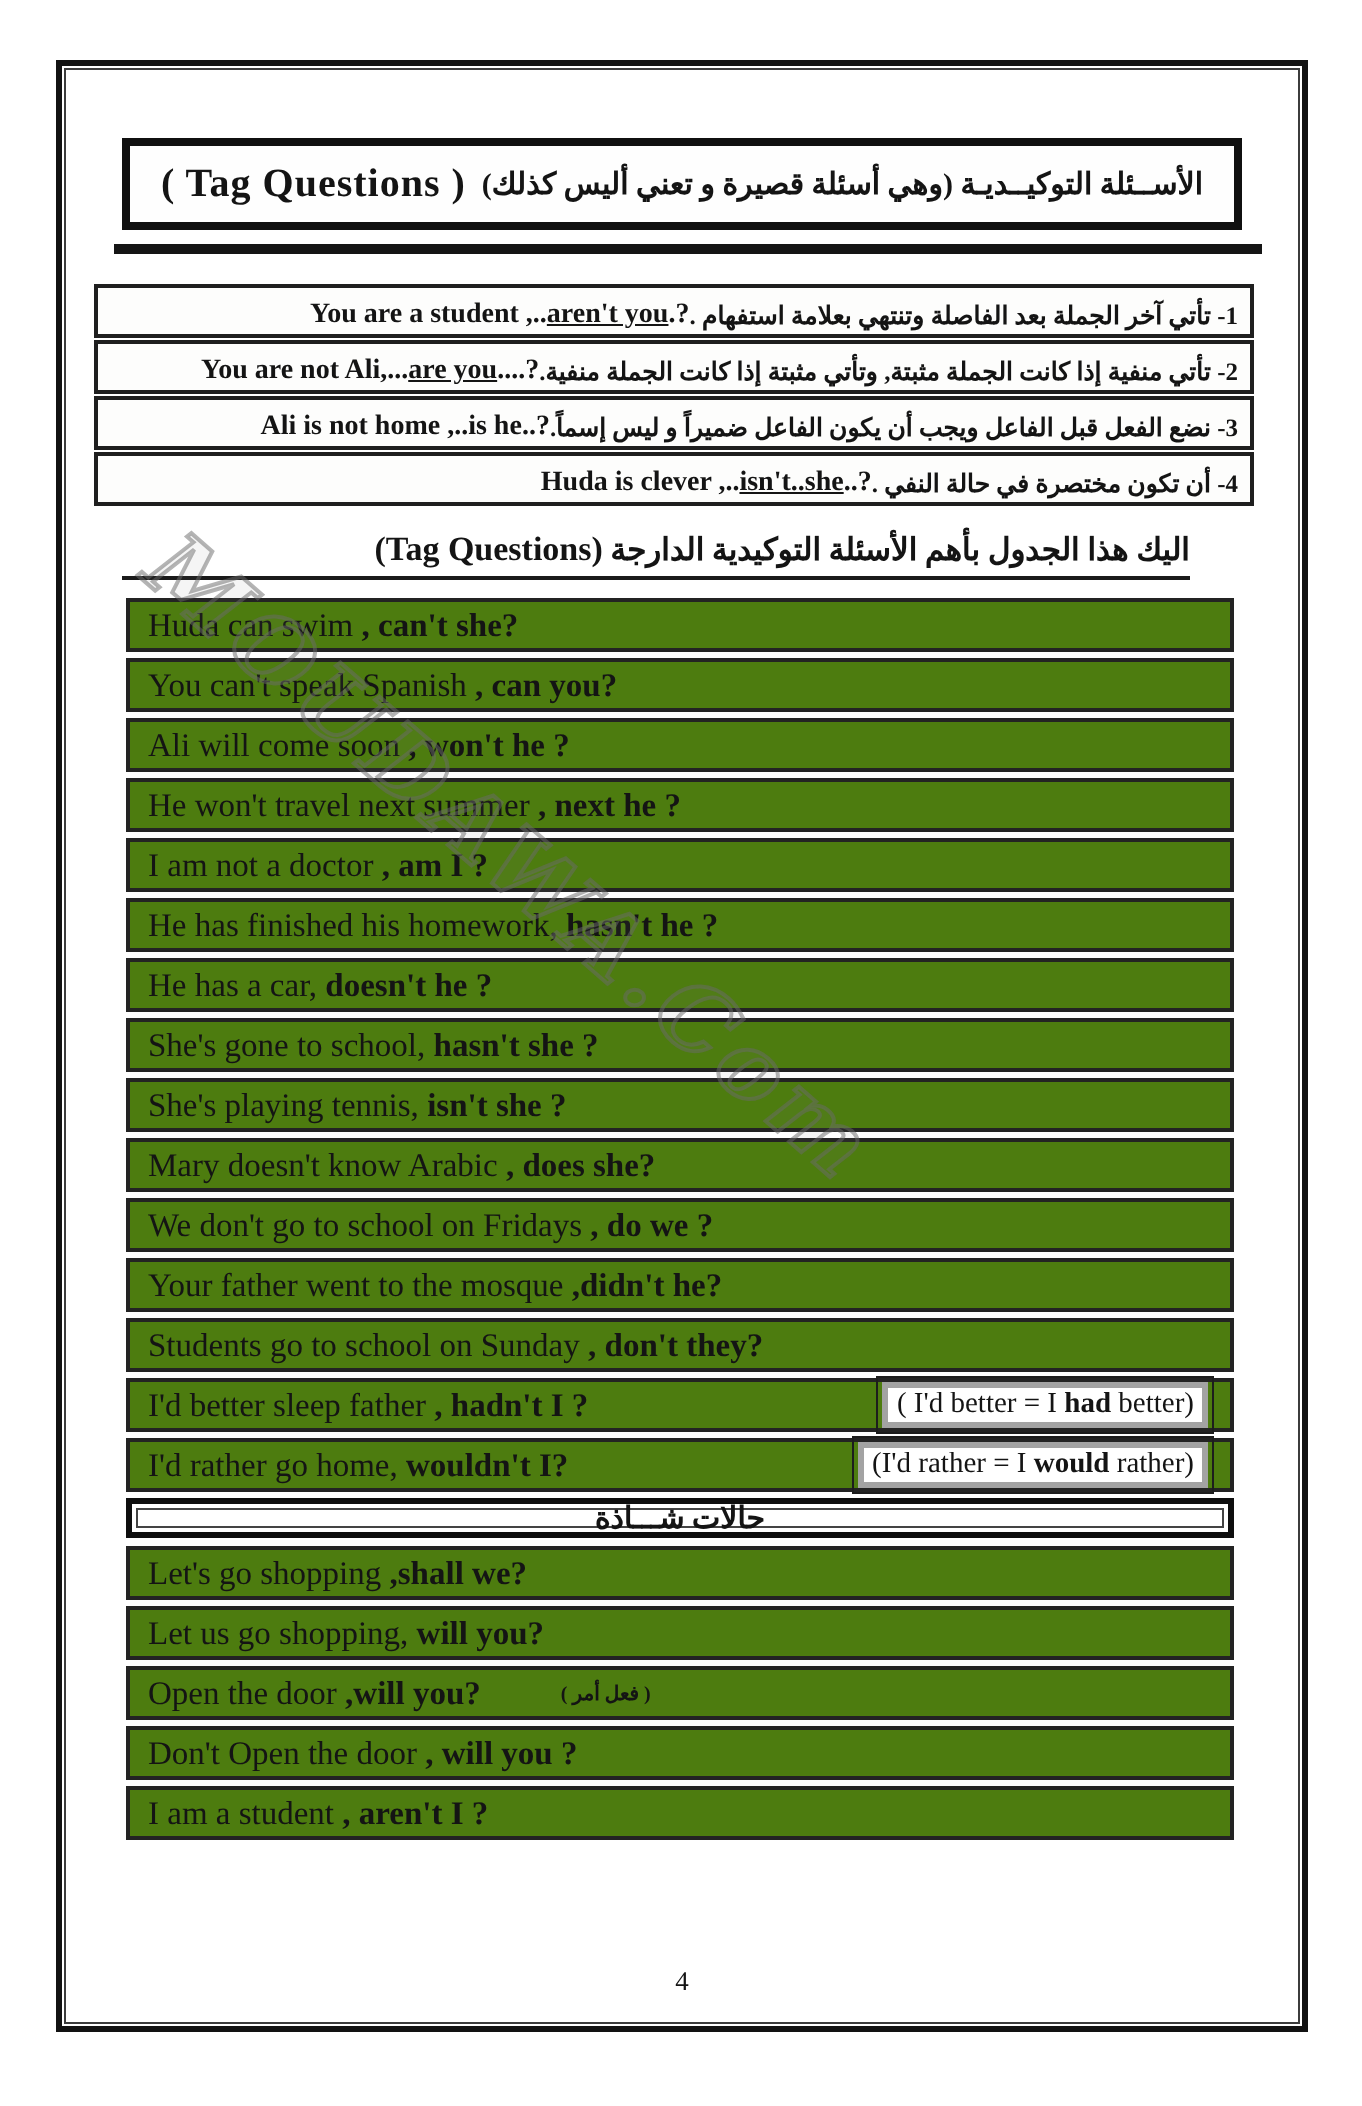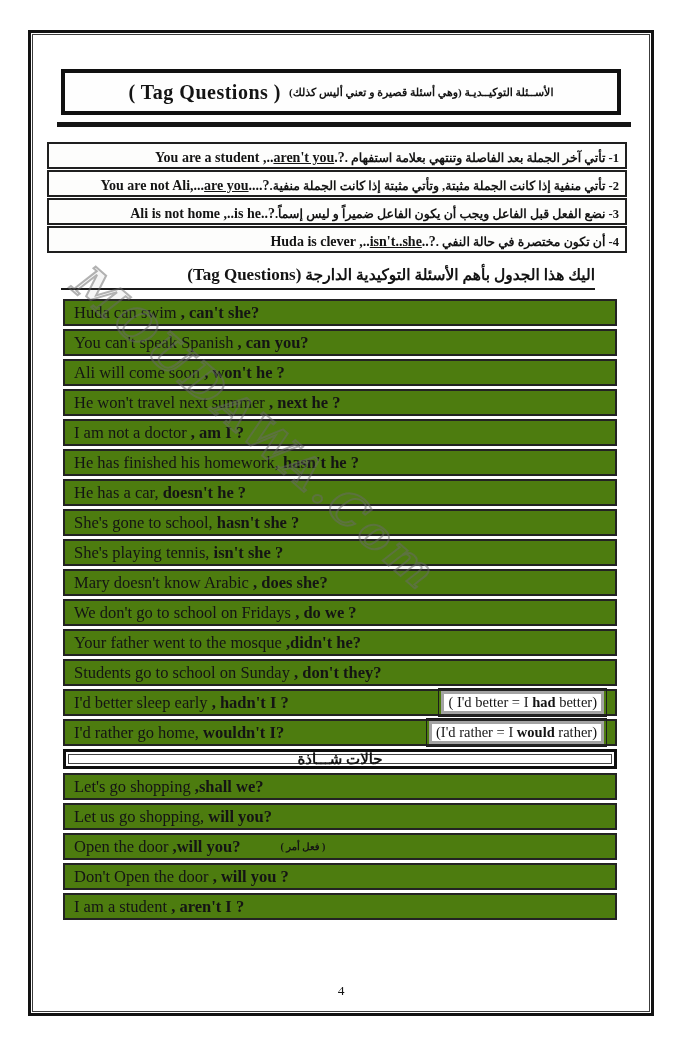--- a/index.html
+++ b/index.html
@@ -25,21 +25,21 @@
     color:rgba(130,130,130,0.08);
     -webkit-text-stroke:2px rgba(105,105,105,0.5);
     pointer-events:none;font-family:"DejaVu Serif",serif;
   }
 
   .title-box{
     margin:36px 0 0 30px;width:560px;height:46px;border:4px solid #101010;
     display:flex;align-items:center;justify-content:center;gap:8px;
     font-weight:bold;background:#fefefe;
   }
-  .title-ar{font-size:11px}
+  .title-ar{font-size:15px}
   .title-en{font-size:20px;letter-spacing:.5px}
   .title-shadow{margin:7px 0 0 26px;width:574px;height:5px;background:#151515}
 
   .rules-table{margin:15px 0 0 16px;width:580px}
   .rules-row{
     display:flex;justify-content:flex-end;align-items:center;
     border:2px solid #1f1f1f;background:#fdfdfc;margin-bottom:1px;
     padding:6px 6px 1px 10px;min-height:22px;
   }
   .rules-row .en{font-weight:bold;font-size:14px;white-space:nowrap}
@@ -148,21 +148,21 @@
       <div class="trow">
         <span><span>We don't go to school on Fridays </span><b>, do we ?</b></span>
       </div>
       <div class="trow">
         <span><span>Your father went to the mosque </span><b>,didn't he?</b></span>
       </div>
       <div class="trow">
         <span><span>Students go to school on Sunday </span><b>, don't they?</b></span>
       </div>
       <div class="trow">
-        <span><span>I'd better sleep early </span><b>, hadn't I ?</b></span>
+        <span><span>I'd better sleep father </span><b>, hadn't I ?</b></span>
         <span class="note-box"><span>( I'd better  =   I </span><b>had</b><span> better)</span></span>
       </div>
       <div class="trow">
         <span><span>I'd rather go home,</span><b> wouldn't I?</b></span>
         <span class="note-box"><span>(I'd rather = I </span><b>would</b><span> rather)</span></span>
       </div>
     </div>
 
   <div class="section-box" dir="rtl">حالات شـــاذة</div>
 

